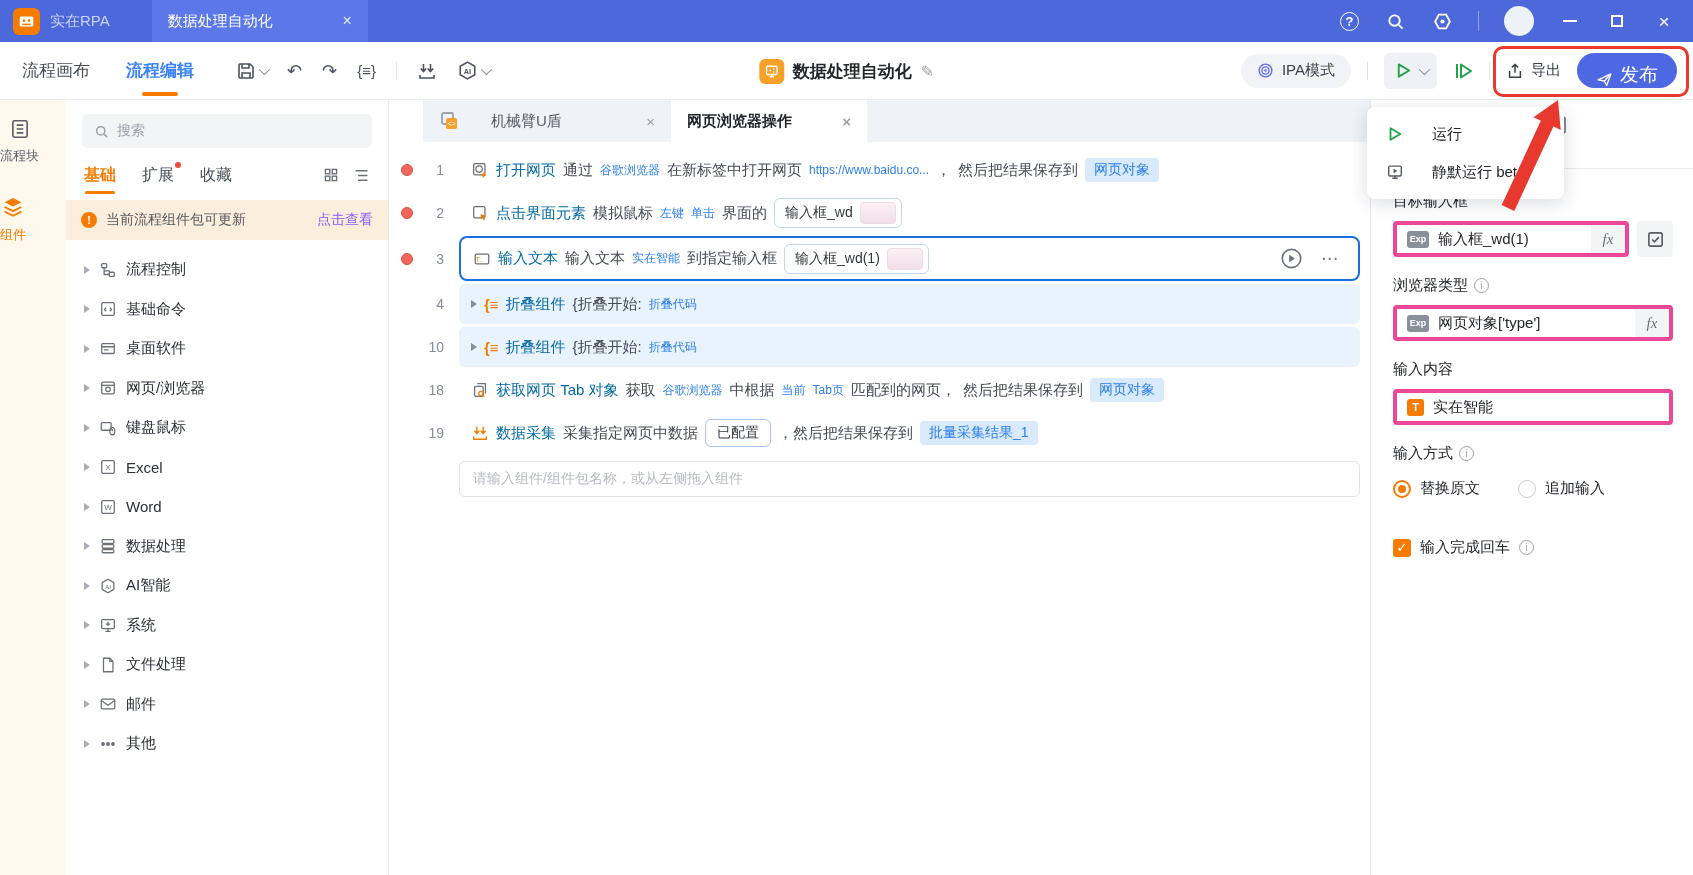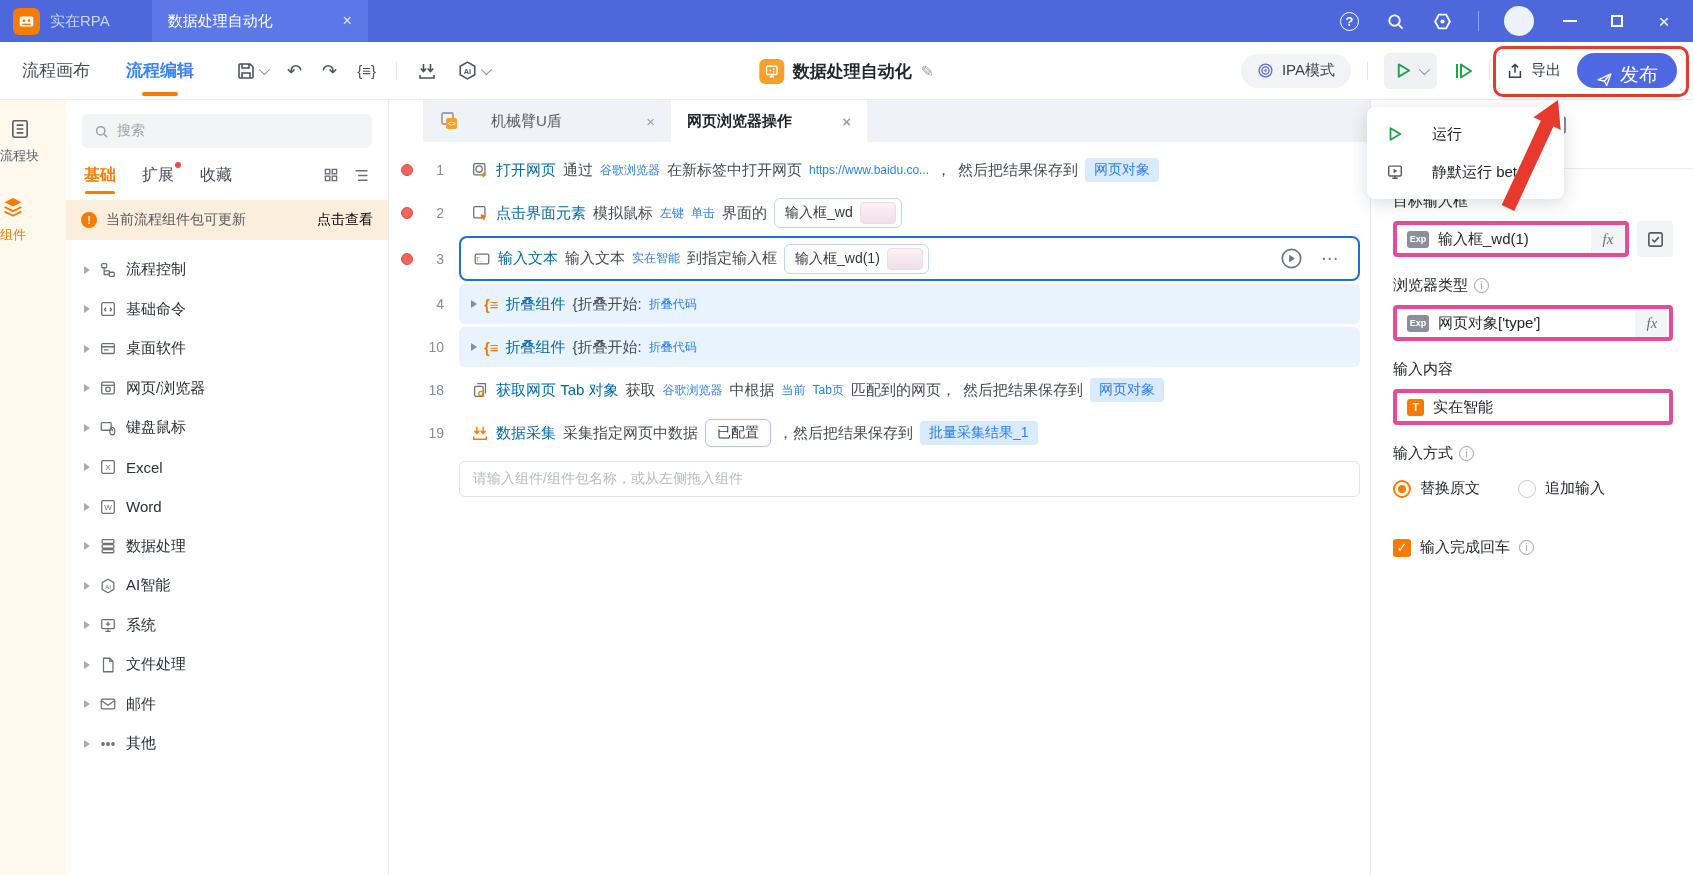--- a/index.html
+++ b/index.html
@@ -53,21 +53,21 @@
   .search-box{margin:14px 16px 6px;height:34px;background:#F3F4F6;border-radius:6px;display:flex;align-items:center;gap:8px;padding:0 12px;color:#9CA1AB;font-size:14px;cursor:text;}
   .side-tabs{display:flex;align-items:center;height:42px;padding:0 18px;gap:26px;}
   .side-tab{font-size:16px;color:#474D59;position:relative;height:42px;display:flex;align-items:center;cursor:pointer;}
   .side-tab.active{color:#F57C00;font-weight:700;}
   .side-tab.active::after{content:"";position:absolute;bottom:2px;left:50%;transform:translateX(-50%);width:30px;height:3px;border-radius:2px;background:#F57C00;}
   .side-tab .dot{position:absolute;top:8px;right:-7px;width:6px;height:6px;border-radius:50%;background:#F04A3E;}
   .side-tab-ics{margin-left:auto;display:flex;gap:14px;color:#6A7077;}
   .banner{background:#FCEEDC;height:40px;display:flex;align-items:center;gap:9px;padding:0 15px;margin-top:4px;}
   .banner-dot{width:16px;height:16px;border-radius:50%;background:#F57C00;color:#fff;font-size:11px;font-weight:700;display:flex;align-items:center;justify-content:center;flex:none;}
   .banner-text{color:#55585E;font-size:14px;}
-  .banner-link{margin-left:auto;color:#000000;font-size:14px;cursor:pointer;}
+  .banner-link{margin-left:auto;color:#8b5cf6;font-size:14px;cursor:pointer;}
   .cat-list{list-style:none;padding:10px 0;overflow:hidden;}
   .cat-item{height:39.5px;display:flex;align-items:center;gap:9px;padding:0 18px;color:#2B2F36;font-size:15px;cursor:pointer;}
   .caret{width:0;height:0;border-left:6px solid #A7ACB5;border-top:4.5px solid transparent;border-bottom:4.5px solid transparent;flex:none;}
   .cat-ic{color:#6A7077;flex:none;display:flex;}
   
   .flow{flex:1;display:flex;flex-direction:column;background:#fff;border-right:1px solid #E8EAEE;min-width:0;}
   .flow-tabs{height:42px;background:#EFF2F6;display:flex;align-items:stretch;flex:none;}
   .flow-tabs .corner{width:34px;background:#fff;}
   .pkg-ic{width:52px;display:flex;align-items:center;justify-content:center;}
   .flow-tab{width:196px;display:flex;align-items:center;padding:0 16px;font-size:15px;color:#595F69;cursor:pointer;}

